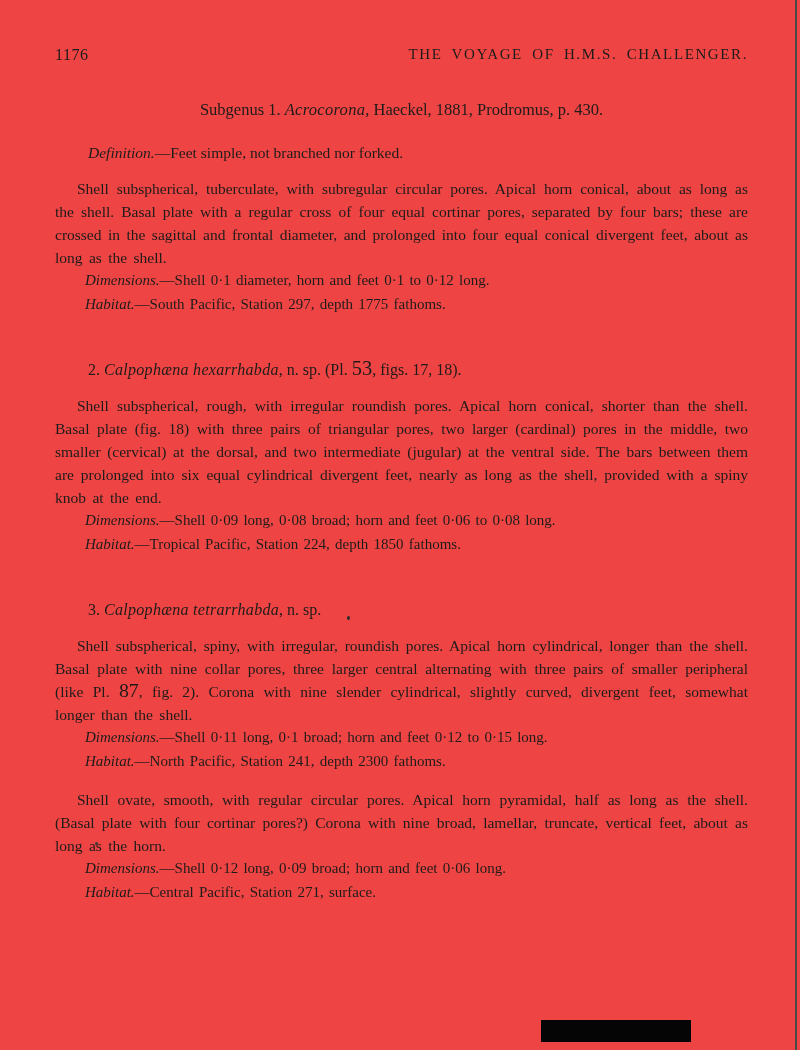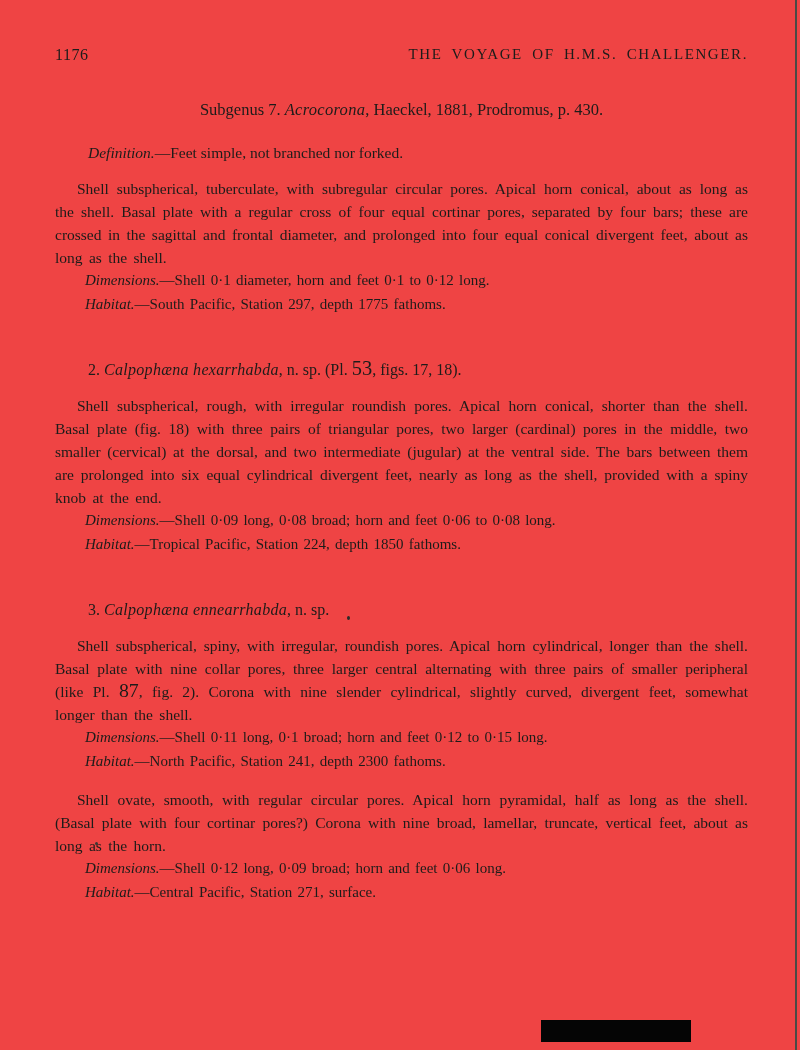--- a/index.html
+++ b/index.html
@@ -118,39 +118,39 @@
 <body>
 
 <div class="page">
   <div class="content">
 
     <div class="running-head">
       <span class="page-number">1176</span>
       <span class="running-title">THE VOYAGE OF H.M.S. CHALLENGER.</span>
     </div>
 
-    <p class="subgenus"><span>Subgenus 7. </span><i>Acrocorona</i><span>, Haeckel, 1881, Prodromus, p. 430.</span></p>
+    <p class="subgenus"><span>Subgenus 1. </span><i>Acrocorona</i><span>, Haeckel, 1881, Prodromus, p. 430.</span></p>
 
     <p class="definition"><i>Definition.</i><span>—Feet simple, not branched nor forked.</span></p>
 
     <section class="species">
       <p class="desc"><span>Shell subspherical, tuberculate, with subregular circular pores.  Apical horn conical, about as long as the shell.  Basal plate with a regular cross of four equal cortinar pores, separated by four bars; these are crossed in the sagittal and frontal diameter, and prolonged into four equal conical divergent feet, about as long as the shell.</span><span class="plate-num"></span><span></span></p>
       <p class="meta"><i>Dimensions.</i><span>—Shell 0·1 diameter, horn and feet 0·1 to 0·12 long.</span></p>
       <p class="meta"><i>Habitat.</i><span>—South Pacific, Station 297, depth 1775 fathoms.</span></p>
     </section>
 
     <section class="species">
       <p class="species-heading"><span>2. </span><i>Calpophæna hexarrhabda</i><span>, n. sp. (Pl. </span><span class="plate-num">53</span><span>, figs. 17, 18).</span></p>
       <p class="desc"><span>Shell subspherical, rough, with irregular roundish pores.  Apical horn conical, shorter than the shell.  Basal plate (fig. 18) with three pairs of triangular pores, two larger (cardinal) pores in the middle, two smaller (cervical) at the dorsal, and two intermediate (jugular) at the ventral side.  The bars between them are prolonged into six equal cylindrical divergent feet, nearly as long as the shell, provided with a spiny knob at the end.</span><span class="plate-num"></span><span></span></p>
       <p class="meta"><i>Dimensions.</i><span>—Shell 0·09 long, 0·08 broad; horn and feet 0·06 to 0·08 long.</span></p>
       <p class="meta"><i>Habitat.</i><span>—Tropical Pacific, Station 224, depth 1850 fathoms.</span></p>
     </section>
 
     <section class="species">
-      <p class="species-heading"><span>3. </span><i>Calpophæna ennearrhabda</i><span>, n. sp.</span><span class="plate-num"></span><span></span></p>
+      <p class="species-heading"><span>3. </span><i>Calpophæna tetrarrhabda</i><span>, n. sp.</span><span class="plate-num"></span><span></span></p>
       <p class="desc"><span>Shell subspherical, spiny, with irregular, roundish pores.  Apical horn cylindrical, longer than the shell.  Basal plate with nine collar pores, three larger central alternating with three pairs of smaller peripheral (like Pl. </span><span class="plate-num">87</span><span>, fig. 2).  Corona with nine slender cylindrical, slightly curved, divergent feet, somewhat longer than the shell.</span></p>
       <p class="meta"><i>Dimensions.</i><span>—Shell 0·11 long, 0·1 broad; horn and feet 0·12 to 0·15 long.</span></p>
       <p class="meta"><i>Habitat.</i><span>—North Pacific, Station 241, depth 2300 fathoms.</span></p>
     </section>
 
     <section class="species">
       <p class="desc"><span>Shell ovate, smooth, with regular circular pores.  Apical horn pyramidal, half as long as the shell.  (Basal plate with four cortinar pores?)  Corona with nine broad, lamellar, truncate, vertical feet, about as long as the horn.</span><span class="plate-num"></span><span></span></p>
       <p class="meta"><i>Dimensions.</i><span>—Shell 0·12 long, 0·09 broad; horn and feet 0·06 long.</span></p>
       <p class="meta"><i>Habitat.</i><span>—Central Pacific, Station 271, surface.</span></p>
     </section>

